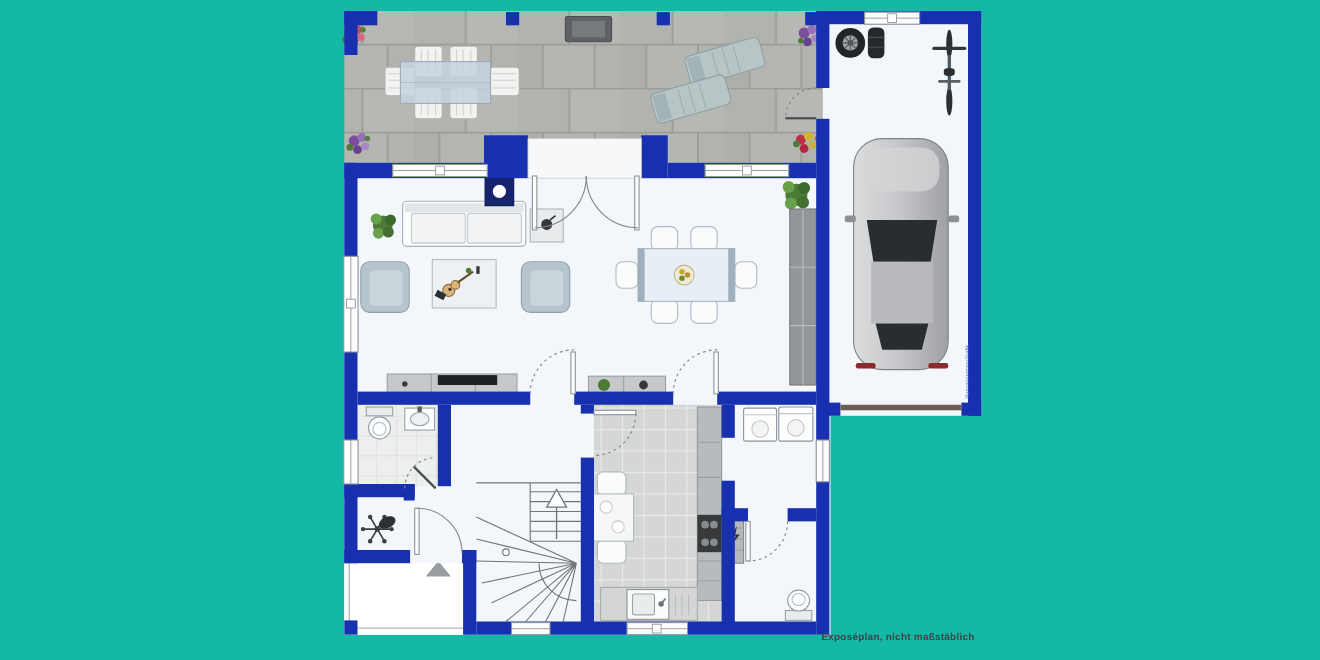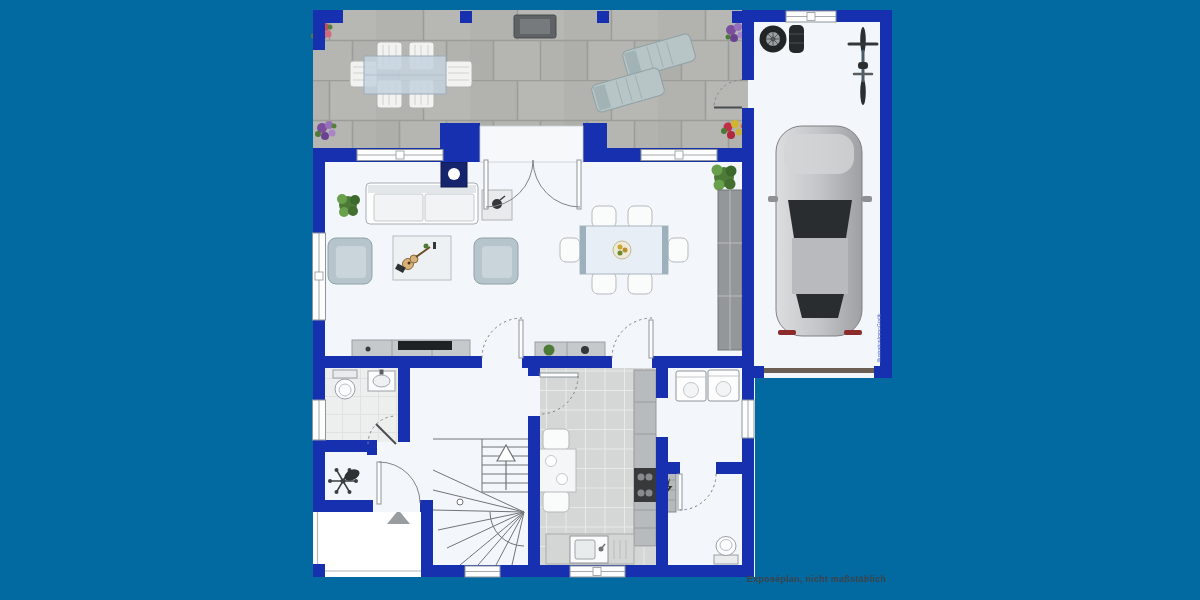--- a/index.html
+++ b/index.html
@@ -1,21 +1,21 @@
 <!DOCTYPE html>
 <html style="--wall: #1630b0; --floor: #f3f6fa; --terrace-tile: #b2b3af; --terrace-grout: #9c9d99; --kitchen-tile: #d4d7d5; --wc-tile: #edefee; --cabinet-gray: #c5c9cc; --seat-blue: #b6c5cb; --plant-green: #4e7a37; --arc-gray: #80868c; --stair-gray: #70757a; --text: #3f4245; --watermark: #4b63c6;"><head>
 <meta charset="utf-8">
 <style>
   :root{
     --wall:#1630b0; --floor:#f3f6fa; --terrace-tile:#b2b3af; --terrace-grout:#9c9d99;
     --kitchen-tile:#d4d7d5; --wc-tile:#edefee; --cabinet-gray:#c5c9cc; --seat-blue:#b6c5cb;
     --plant-green:#4e7a37; --arc-gray:#80868c; --stair-gray:#70757a; --text:#3f4245; --watermark:#4b63c6;
   }
   html,body{margin:0;padding:0;background:#fff;}
-  .stage{position:relative;width:1200px;height:600px;background:#0369a1;overflow:hidden;}
+  .stage{position:relative;width:1200px;height:600px;background:#14b8a6;overflow:hidden;}
   svg{display:block}
   .w{fill:var(--wall);}
   .win{fill:#fdfdfe;stroke:#8e959b;stroke-width:1;}
   .winl{stroke:#8e959b;stroke-width:.8;fill:none;}
   .knob{fill:#fff;stroke:#8e959b;stroke-width:.8;}
   .leaf{fill:#fdfdfe;stroke:#8e959b;stroke-width:1;}
   .arc{fill:none;stroke:var(--arc-gray);stroke-width:1;}
   .arcd{fill:none;stroke:var(--arc-gray);stroke-width:1;stroke-dasharray:2.5 3;}
   .stair{stroke:var(--stair-gray);stroke-width:1;fill:none;}
   .gray{fill:var(--cabinet-gray);stroke:#9aa0a4;}

